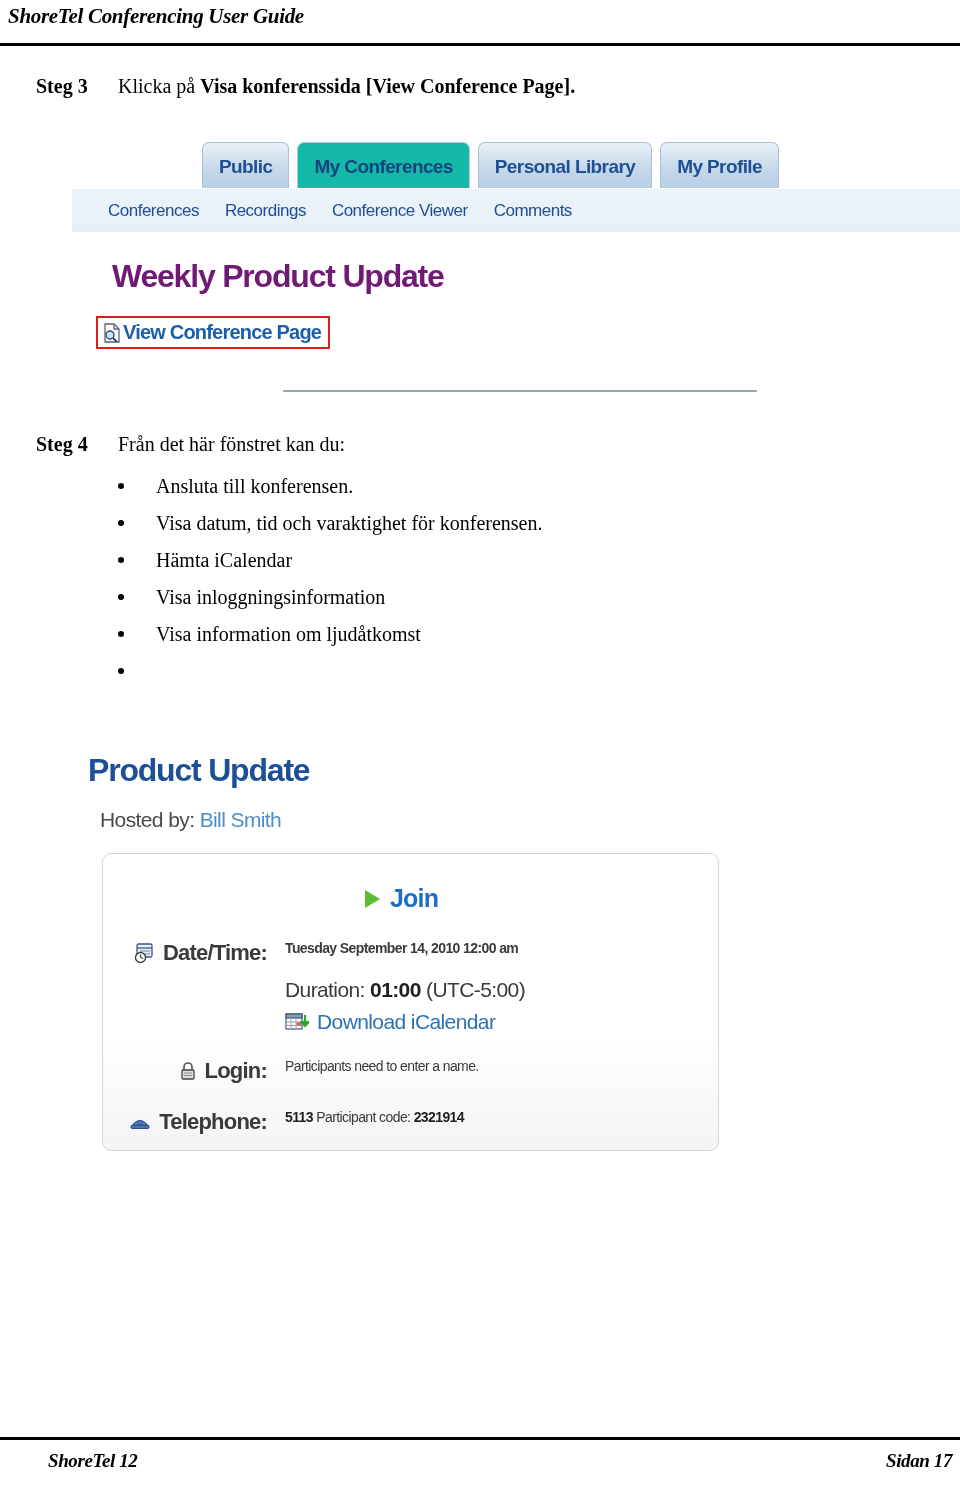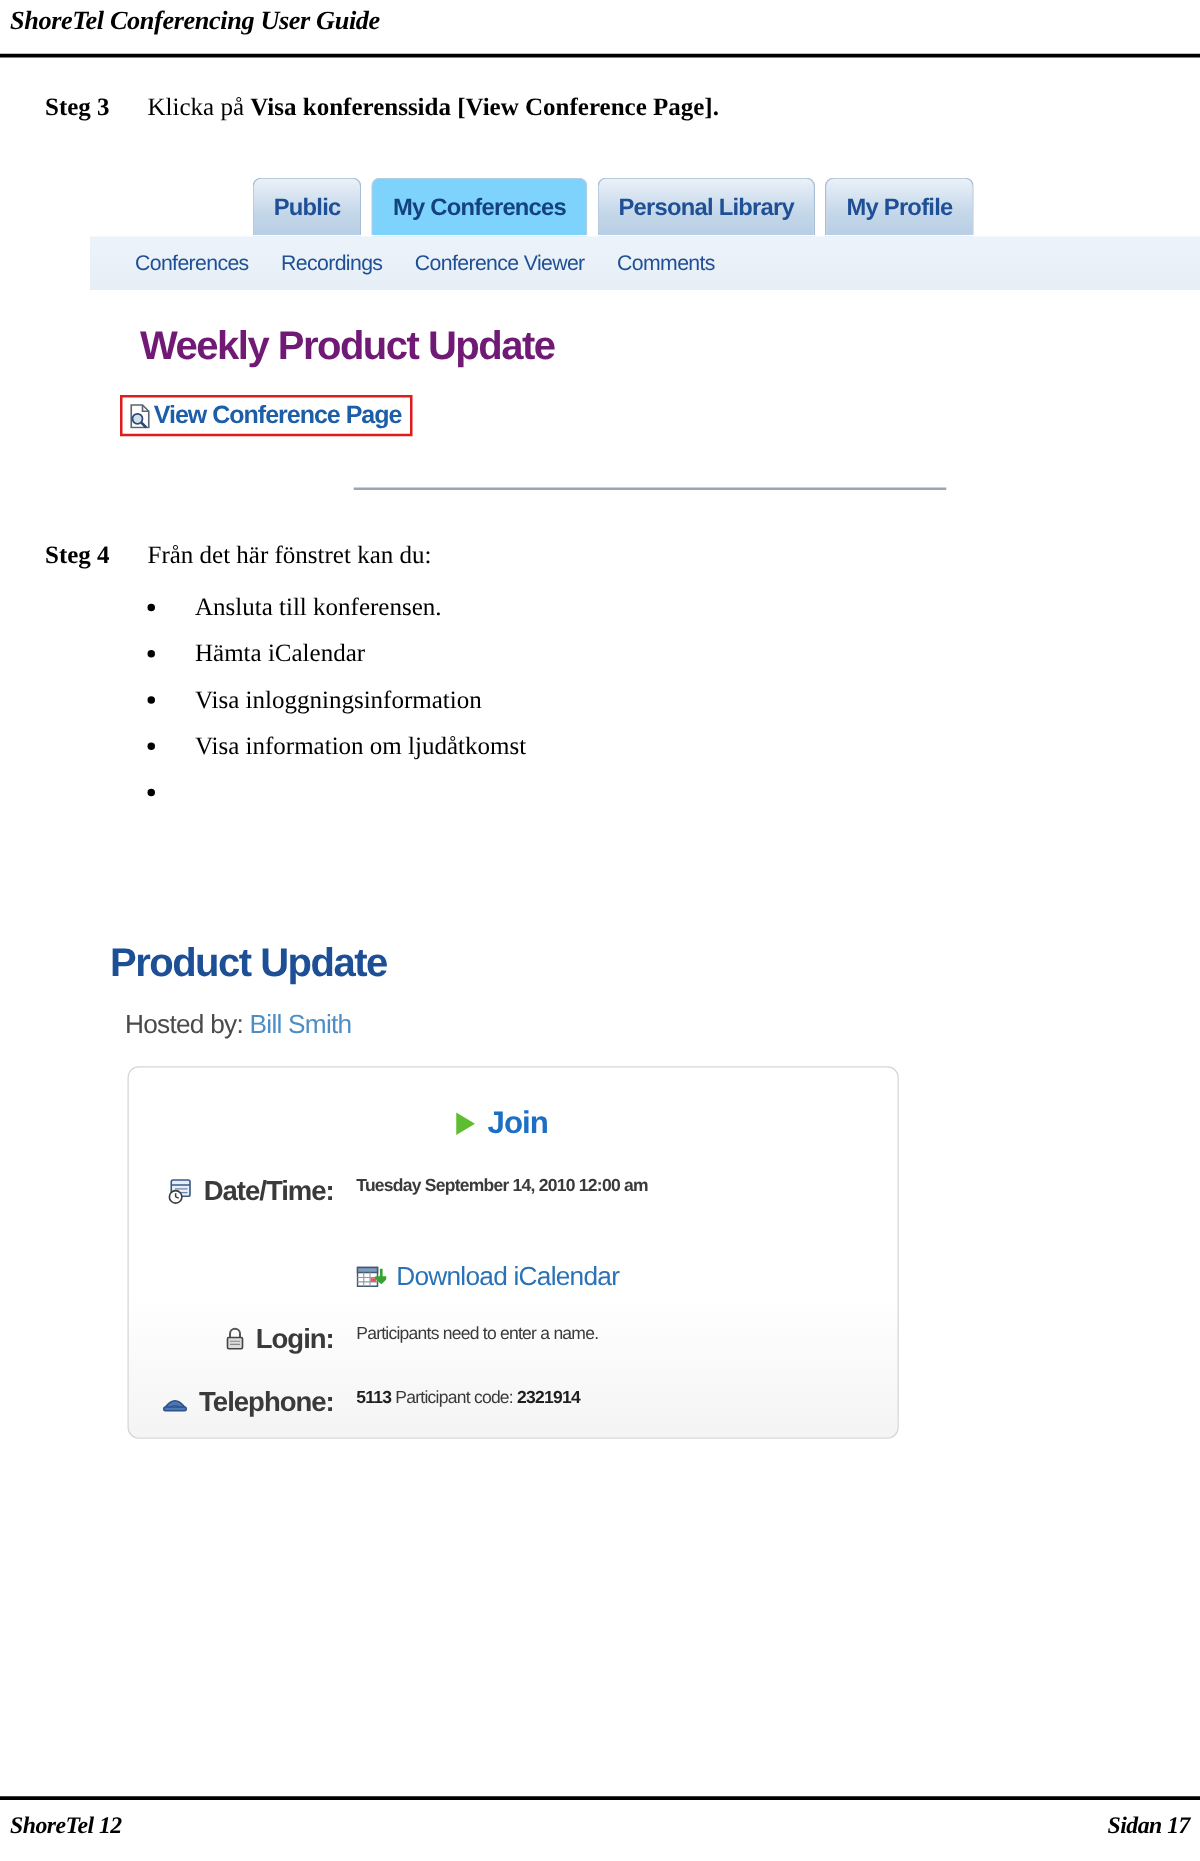--- a/index.html
+++ b/index.html
@@ -126,21 +126,21 @@
     border-radius: 7px 7px 0 0;
     background: linear-gradient(to bottom, #eaf1f8 0%, #c6d8ea 55%, #b6cde3 100%);
     font-family: "Liberation Sans", sans-serif;
     font-weight: bold;
     font-size: 19px;
     letter-spacing: -0.6px;
     color: #1f4f95;
     white-space: nowrap;
   }
   .tab.active {
-    background: #7dd3fc;
+    background: #14b8a6;
     border-color: #b8cbe0;
     color: #14427f;
   }
   .subnav {
     position: absolute;
     left: 0;
     top: 48px;
     width: 935px;
     height: 44px;
     box-sizing: border-box;
@@ -354,20 +354,21 @@
   .footer-left, .footer-right {
     position: absolute;
     top: 10px;
     font-family: "Liberation Serif", serif;
     font-weight: bold;
     font-style: italic;
     font-size: 19px;
     letter-spacing: -0.4px;
     color: #000000;
     white-space: nowrap;
+    margin-left: 40px;
   }
   .footer-left  { left: 8px; }
   .footer-right { right: 8px; }
 </style>
 </head>
 <body>
 
 <div class="page-header">
   <div class="page-header-title">ShoreTel Conferencing User Guide</div>
 </div>
@@ -419,20 +420,24 @@
 
 <div class="step" id="step4">
   <span class="step-label">Steg 4</span>
   <span class="step-text">Från det här fönstret kan du:</span>
 </div>
 
 <ul class="bullets">
   <li>
     <span class="bullet-dot"></span>
     <span>Ansluta till konferensen.</span>
+  </li>
+  <li>
+    <span class="bullet-dot"></span>
+    <span>Visa datum, tid och varaktighet för konferensen.</span>
   </li>
   <li>
     <span class="bullet-dot"></span>
     <span>Hämta iCalendar</span>
   </li>
   <li>
     <span class="bullet-dot"></span>
     <span>Visa inloggningsinformation</span>
   </li>
   <li>
@@ -467,20 +472,25 @@
         <line x1="7" y1="12" x2="17" y2="12" stroke="#6b86ab" stroke-width="1"></line>
         <circle cx="7.5" cy="15.5" r="5" fill="#ffffff" stroke="#3b3b3b" stroke-width="1.3"></circle>
         <line x1="7.5" y1="15.5" x2="7.5" y2="12.5" stroke="#3b3b3b" stroke-width="1.2"></line>
         <line x1="7.5" y1="15.5" x2="10" y2="16.5" stroke="#3b3b3b" stroke-width="1.2"></line>
       </svg>
       <span class="d-key-label">Date/Time:</span>
     </span>
     <span class="d-val bold">Tuesday September 14, 2010 12:00 am</span>
   </div>
 
+  <div class="duration-line">
+    <span>Duration:</span>
+    <span class="bold">01:00</span>
+    <span>(UTC-5:00)</span>
+  </div>
 
   <div class="ical-row">
     <svg class="icon-svg" width="24" height="20" viewBox="0 0 24 20">
       <rect x="1" y="2" width="16" height="15" fill="#ffffff" stroke="#45596f" stroke-width="1.2"></rect>
       <rect x="1" y="2" width="16" height="4" fill="#7f9ec2" stroke="#45596f" stroke-width="1.2"></rect>
       <line x1="1" y1="10" x2="17" y2="10" stroke="#8d9cab" stroke-width="0.9"></line>
       <line x1="1" y1="13.5" x2="17" y2="13.5" stroke="#8d9cab" stroke-width="0.9"></line>
       <line x1="6" y1="6" x2="6" y2="17" stroke="#8d9cab" stroke-width="0.9"></line>
       <line x1="11" y1="6" x2="11" y2="17" stroke="#8d9cab" stroke-width="0.9"></line>
       <rect x="11.5" y="10.5" width="4.5" height="3" fill="#e05b5b"></rect>

